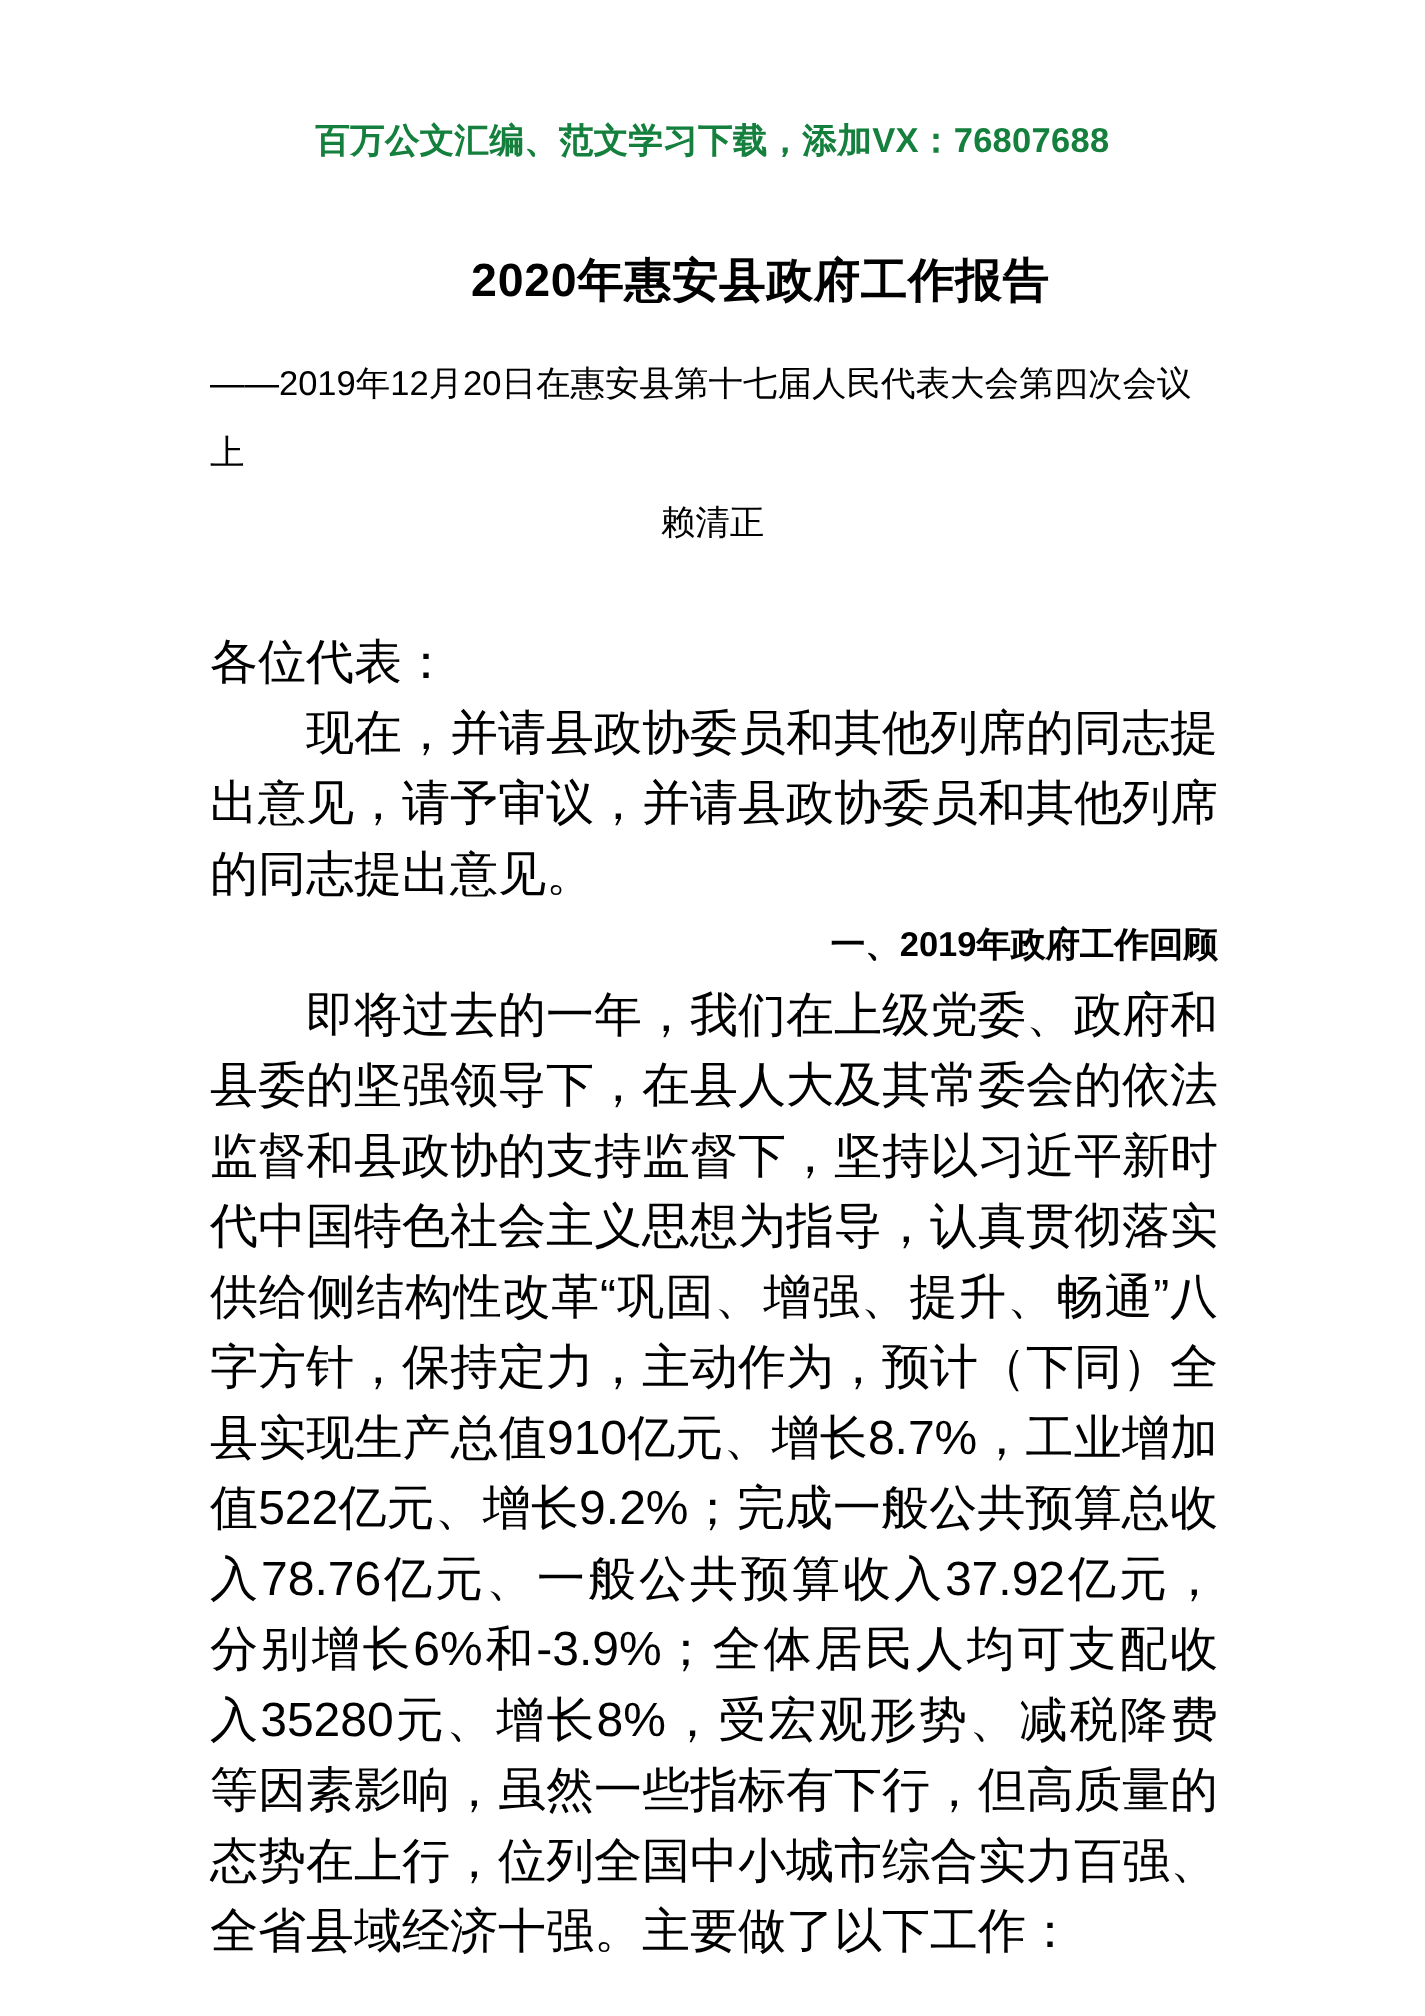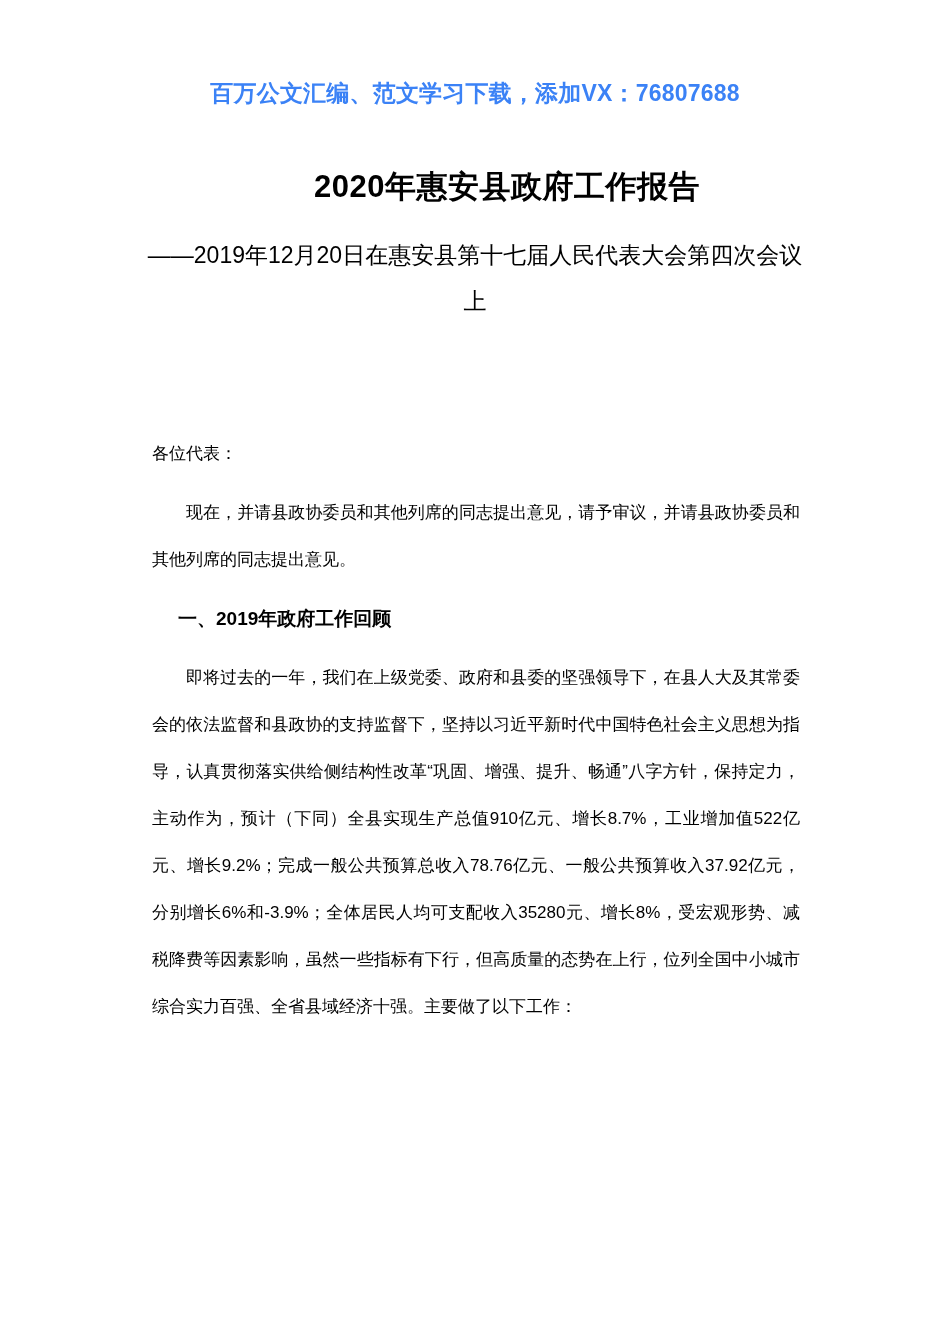--- a/index.html
+++ b/index.html
@@ -28,21 +28,21 @@
   
   .promo-header {
     position: absolute;
     top: 78px;
     left: 0;
     width: 950px;
     text-align: center;
     font-size: 23px;
     font-weight: 700;
     letter-spacing: 0.2px;
-    color: #3b82f6;
+    color: #15803d;
     white-space: nowrap;
   }
 
   
   .doc-title {
     position: absolute;
     top: 168px;
     left: 0;
     width: 950px;
     text-align: center;
@@ -51,21 +51,20 @@
     letter-spacing: 0.5px;
     line-height: 1.25;
     margin-left: 32px;
   }
 
   .doc-subtitle {
     position: absolute;
     top: 232px;
     left: 140px;
     width: 670px;
-    text-align: center;
     font-size: 23px;
     font-weight: 400;
     line-height: 46px;
   }
 
   .doc-author {
     position: absolute;
     top: 328px;
     left: 0;
     width: 950px;
@@ -77,61 +76,62 @@
 
   
   .body-area {
     position: absolute;
     top: 418px;
     left: 140px;
     width: 672px;
   }
 
   .para {
-    font-size: 17px;
+    font-size: 32px;
     line-height: 47px;
     text-align: justify;
     text-justify: inter-ideograph;
-    margin: 12px;
+    margin: 0;
     letter-spacing: 0px;
   }
 
   .para.indent {
     text-indent: 2em;
   }
 
   .para.salutation {
     text-indent: 0;
   }
 
   .heading {
-    font-size: 19px;
+    font-size: 23px;
     line-height: 47px;
     font-weight: 700;
     text-indent: 2em;
     margin: 0;
-    text-align: left;
+    text-align: right;
   }
 
   .para.justify-all {
     text-align: justify;
     text-align-last: left;
   }
 </style>
 </head>
 <body>
 
 <div class="page">
 
   <div class="promo-header">百万公文汇编、范文学习下载，添加VX：76807688</div>
 
   <div class="doc-title">2020年惠安县政府工作报告</div>
 
   <div class="doc-subtitle">——2019年12月20日在惠安县第十七届人民代表大会第四次会议上</div>
 
+  <div class="doc-author">赖清正</div>
 
   <div class="body-area">
 
     <p class="para salutation">各位代表：</p>
 
     <p class="para indent justify-all">现在，并请县政协委员和其他列席的同志提出意见，请予审议，并请县政协委员和其他列席的同志提出意见。</p>
 
     <p class="heading">一、2019年政府工作回顾</p>
 
     <p class="para indent justify-all">即将过去的一年，我们在上级党委、政府和县委的坚强领导下，在县人大及其常委会的依法监督和县政协的支持监督下，坚持以习近平新时代中国特色社会主义思想为指导，认真贯彻落实供给侧结构性改革“巩固、增强、提升、畅通”八字方针，保持定力，主动作为，预计（下同）全县实现生产总值910亿元、增长8.7%，工业增加值522亿元、增长9.2%；完成一般公共预算总收入78.76亿元、一般公共预算收入37.92亿元，分别增长6%和-3.9%；全体居民人均可支配收入35280元、增长8%，受宏观形势、减税降费等因素影响，虽然一些指标有下行，但高质量的态势在上行，位列全国中小城市综合实力百强、全省县域经济十强。主要做了以下工作：</p>

